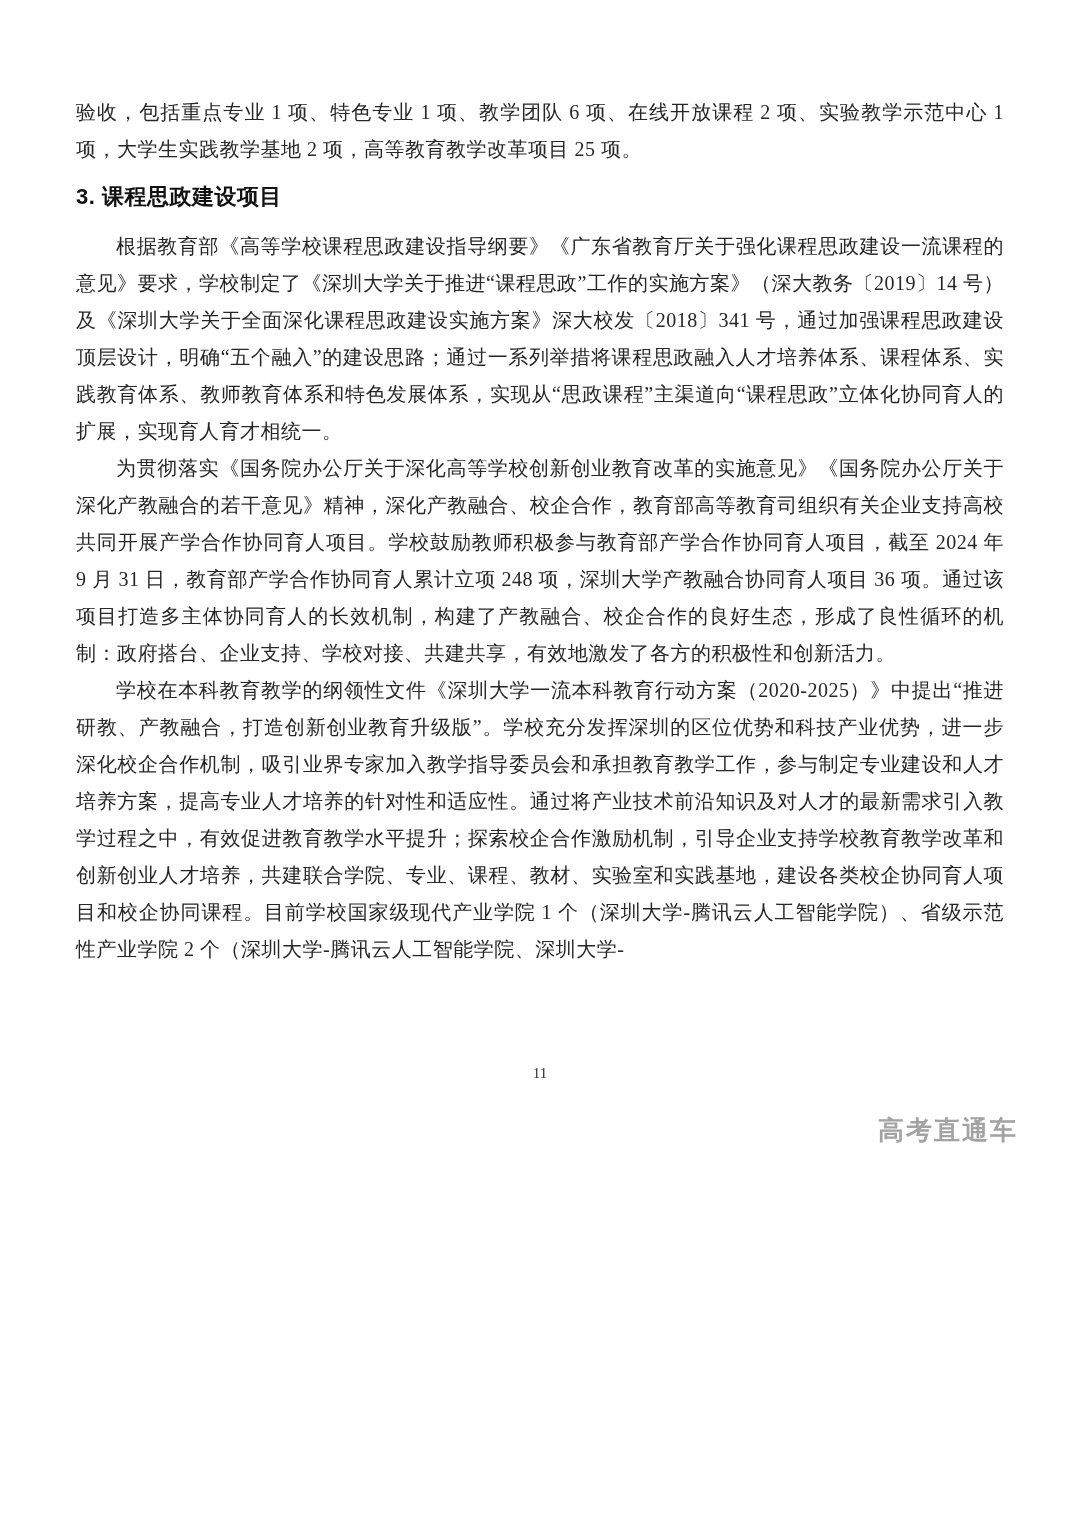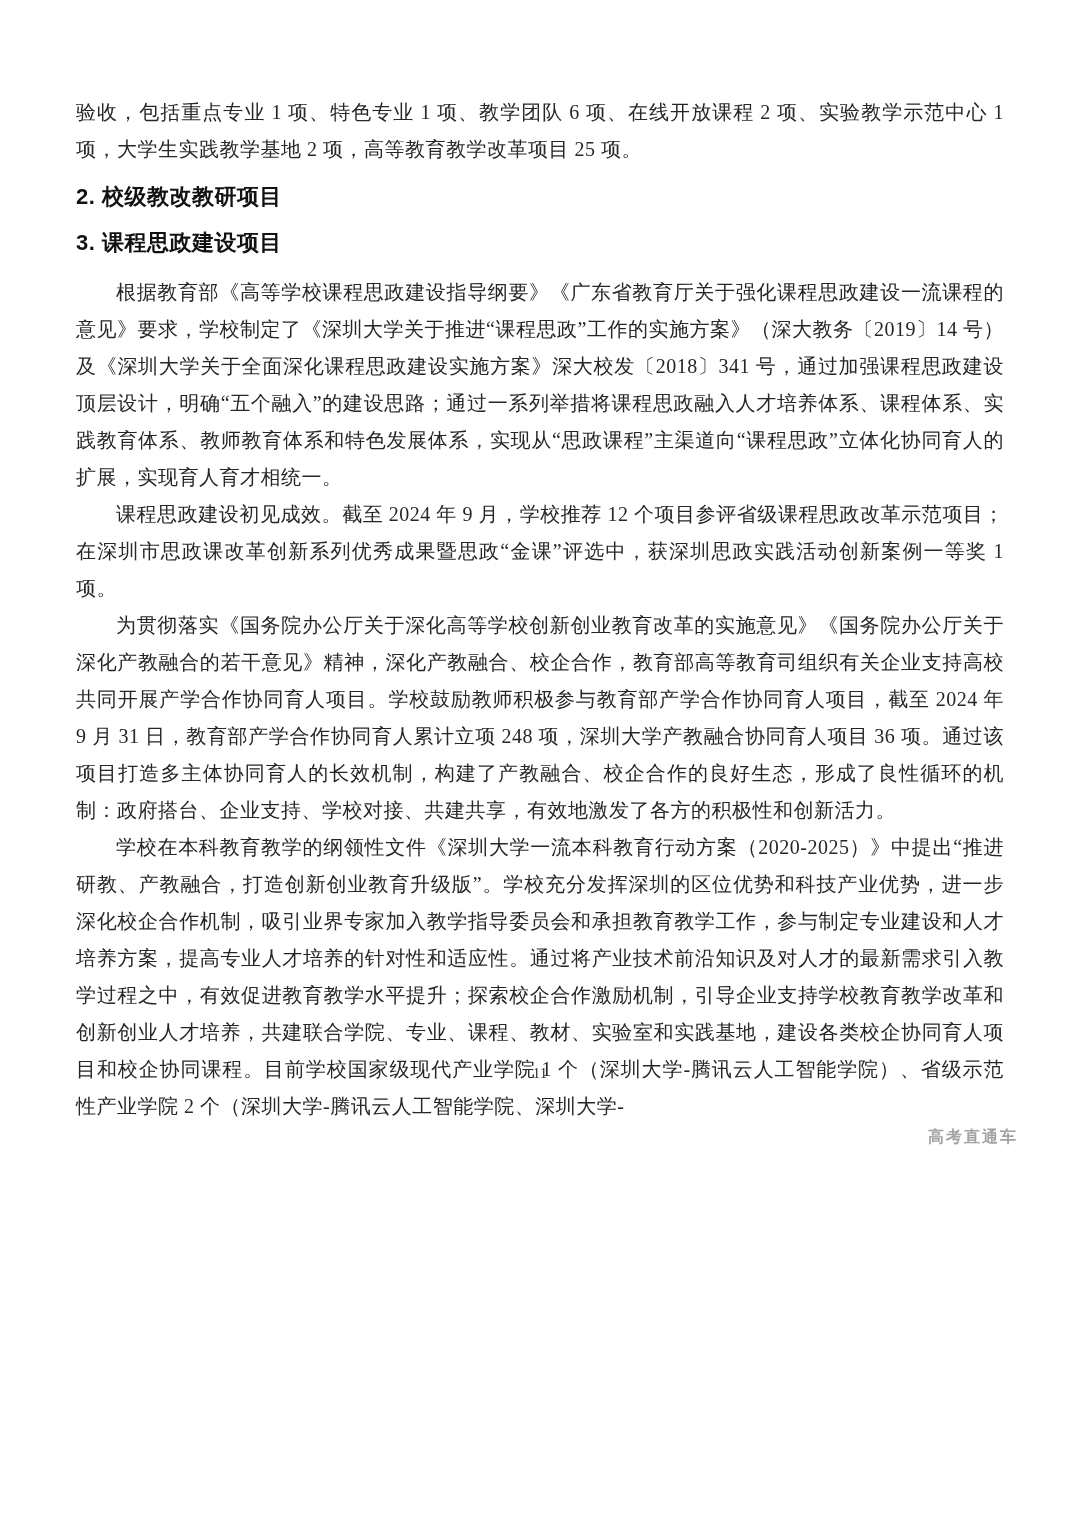--- a/index.html
+++ b/index.html
@@ -45,34 +45,32 @@
     text-align: center;
     font-size: 15px;
     color: #333333;
     font-family: "Liberation Serif", "DejaVu Serif", serif;
   }
   .watermark {
     position: absolute;
     right: 62px;
     bottom: 20px;
     font-family: "Liberation Sans", "DejaVu Sans", sans-serif;
-    font-size: 16px;
+    font-size: 26px;
     font-weight: 600;
     color: #a3a3a3;
     letter-spacing: 2px;
   }
 </style>
 </head>
 <body>
 
 <div class="page">
   <main class="content">
     <p class="para continuation">验收，包括重点专业 1 项、特色专业 1 项、教学团队 6 项、在线开放课程 2 项、实验教学示范中心 1 项，大学生实践教学基地 2 项，高等教育教学改革项目 25 项。</p>
-    <h2 class="heading">2. 校级教改教研项目</h2>
     <h2 class="heading">3. 课程思政建设项目</h2>
     <p class="para">根据教育部《高等学校课程思政建设指导纲要》《广东省教育厅关于强化课程思政建设一流课程的意见》要求，学校制定了《深圳大学关于推进“课程思政”工作的实施方案》（深大教务〔2019〕14 号）及《深圳大学关于全面深化课程思政建设实施方案》深大校发〔2018〕341 号，通过加强课程思政建设顶层设计，明确“五个融入”的建设思路；通过一系列举措将课程思政融入人才培养体系、课程体系、实践教育体系、教师教育体系和特色发展体系，实现从“思政课程”主渠道向“课程思政”立体化协同育人的扩展，实现育人育才相统一。</p>
-    <p class="para">课程思政建设初见成效。截至 2024 年 9 月，学校推荐 12 个项目参评省级课程思政改革示范项目；在深圳市思政课改革创新系列优秀成果暨思政“金课”评选中，获深圳思政实践活动创新案例一等奖 1 项。</p>
     <p class="para">为贯彻落实《国务院办公厅关于深化高等学校创新创业教育改革的实施意见》《国务院办公厅关于深化产教融合的若干意见》精神，深化产教融合、校企合作，教育部高等教育司组织有关企业支持高校共同开展产学合作协同育人项目。学校鼓励教师积极参与教育部产学合作协同育人项目，截至 2024 年 9 月 31 日，教育部产学合作协同育人累计立项 248 项，深圳大学产教融合协同育人项目 36 项。通过该项目打造多主体协同育人的长效机制，构建了产教融合、校企合作的良好生态，形成了良性循环的机制：政府搭台、企业支持、学校对接、共建共享，有效地激发了各方的积极性和创新活力。</p>
     <p class="para">学校在本科教育教学的纲领性文件《深圳大学一流本科教育行动方案（2020-2025）》中提出“推进研教、产教融合，打造创新创业教育升级版”。学校充分发挥深圳的区位优势和科技产业优势，进一步深化校企合作机制，吸引业界专家加入教学指导委员会和承担教育教学工作，参与制定专业建设和人才培养方案，提高专业人才培养的针对性和适应性。通过将产业技术前沿知识及对人才的最新需求引入教学过程之中，有效促进教育教学水平提升；探索校企合作激励机制，引导企业支持学校教育教学改革和创新创业人才培养，共建联合学院、专业、课程、教材、实验室和实践基地，建设各类校企协同育人项目和校企协同课程。目前学校国家级现代产业学院 1 个（深圳大学-腾讯云人工智能学院）、省级示范性产业学院 2 个（深圳大学-腾讯云人工智能学院、深圳大学-</p>
   </main>
   <div class="page-number">11</div>
   <div class="watermark">高考直通车</div>
 </div>
 
 </body></html>

